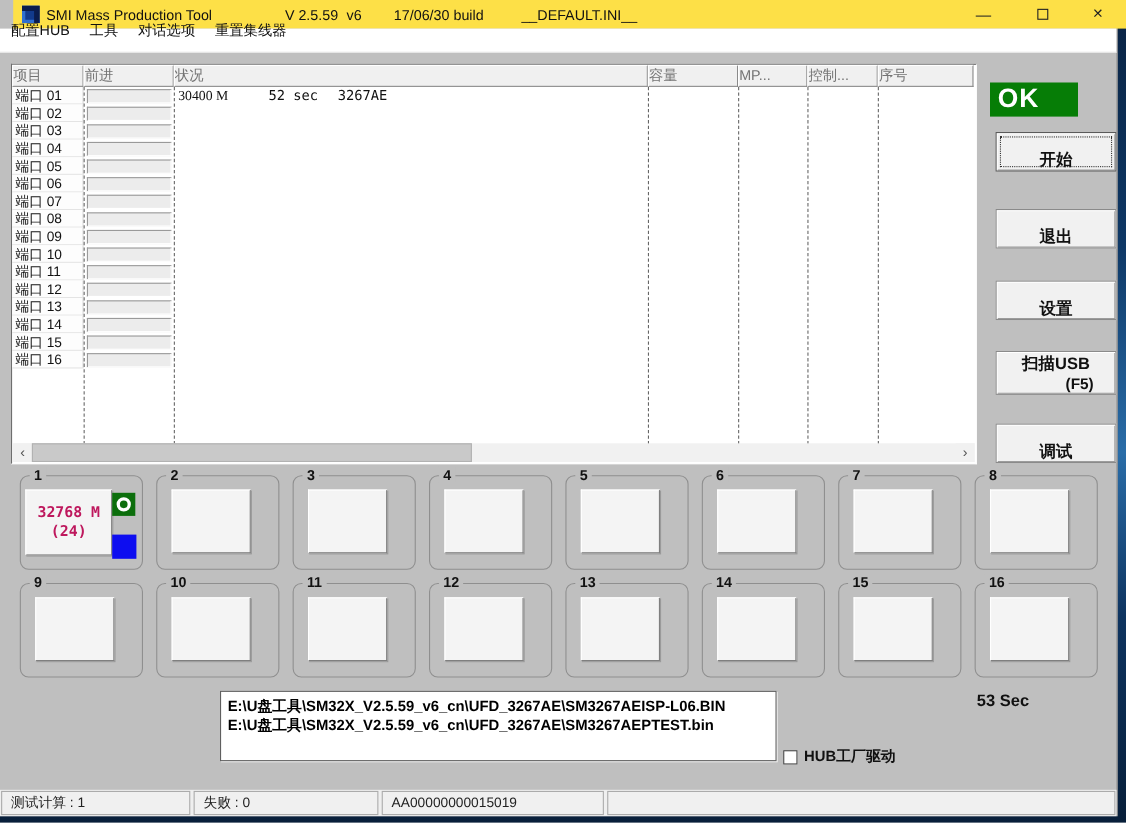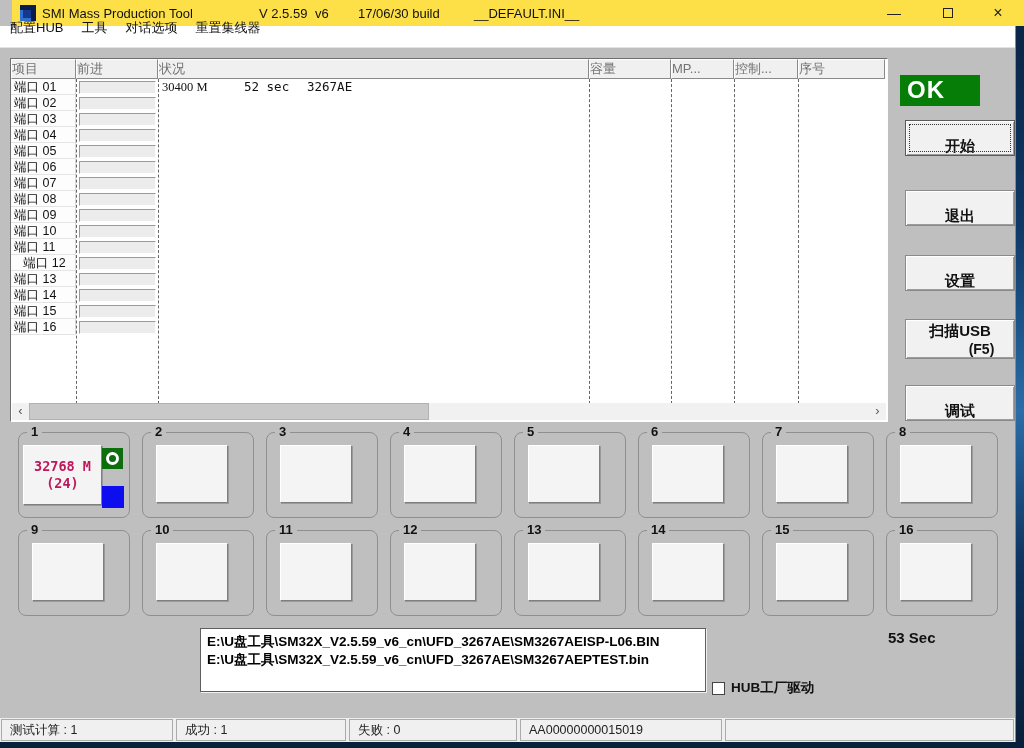--- a/index.html
+++ b/index.html
@@ -234,21 +234,21 @@
             <div class="cell c-prog" style="width: 82px;">
               <div class="pbar"></div>
             </div>
             <span class="cell c-status" style="width: 431px;"></span>
             <span class="cell c-num" style="width: 82px;"></span>
             <span class="cell c-num" style="width: 63px;"></span>
             <span class="cell c-num" style="width: 64px;"></span>
             <span class="cell c-num" style="width: 87px;"></span>
           </div>
           <div class="trow">
-            <span class="cell c-port" style="width: 65px; text-align: center;">端口 12</span>
+            <span class="cell c-port" style="width: 65px;">端口 12</span>
             <div class="cell c-prog" style="width: 82px;">
               <div class="pbar"></div>
             </div>
             <span class="cell c-status" style="width: 431px;"></span>
             <span class="cell c-num" style="width: 82px;"></span>
             <span class="cell c-num" style="width: 63px;"></span>
             <span class="cell c-num" style="width: 64px;"></span>
             <span class="cell c-num" style="width: 87px;"></span>
           </div>
           <div class="trow">
@@ -405,19 +405,18 @@
 
     <div class="timer">53 Sec</div>
 
     <div class="hubchk">
       <span class="chkbox"></span>
       <span class="chklabel">HUB工厂驱动</span>
     </div>
 
     <div class="statusbar" id="statusbar">
         <div class="sbar-seg" style="width: 172px;">测试计算 : 1</div>
-        <div class="sbar-seg" style="width: 170px;">成功 : 1</div>
         <div class="sbar-seg" style="width: 168px;">失败 : 0</div>
         <div class="sbar-seg" style="width: 202px;">AA00000000015019</div>
         <div class="sbar-seg" style="flex: 1 1 0%;"></div>
       </div>
   </div>
 </div>
 
 </body></html>

